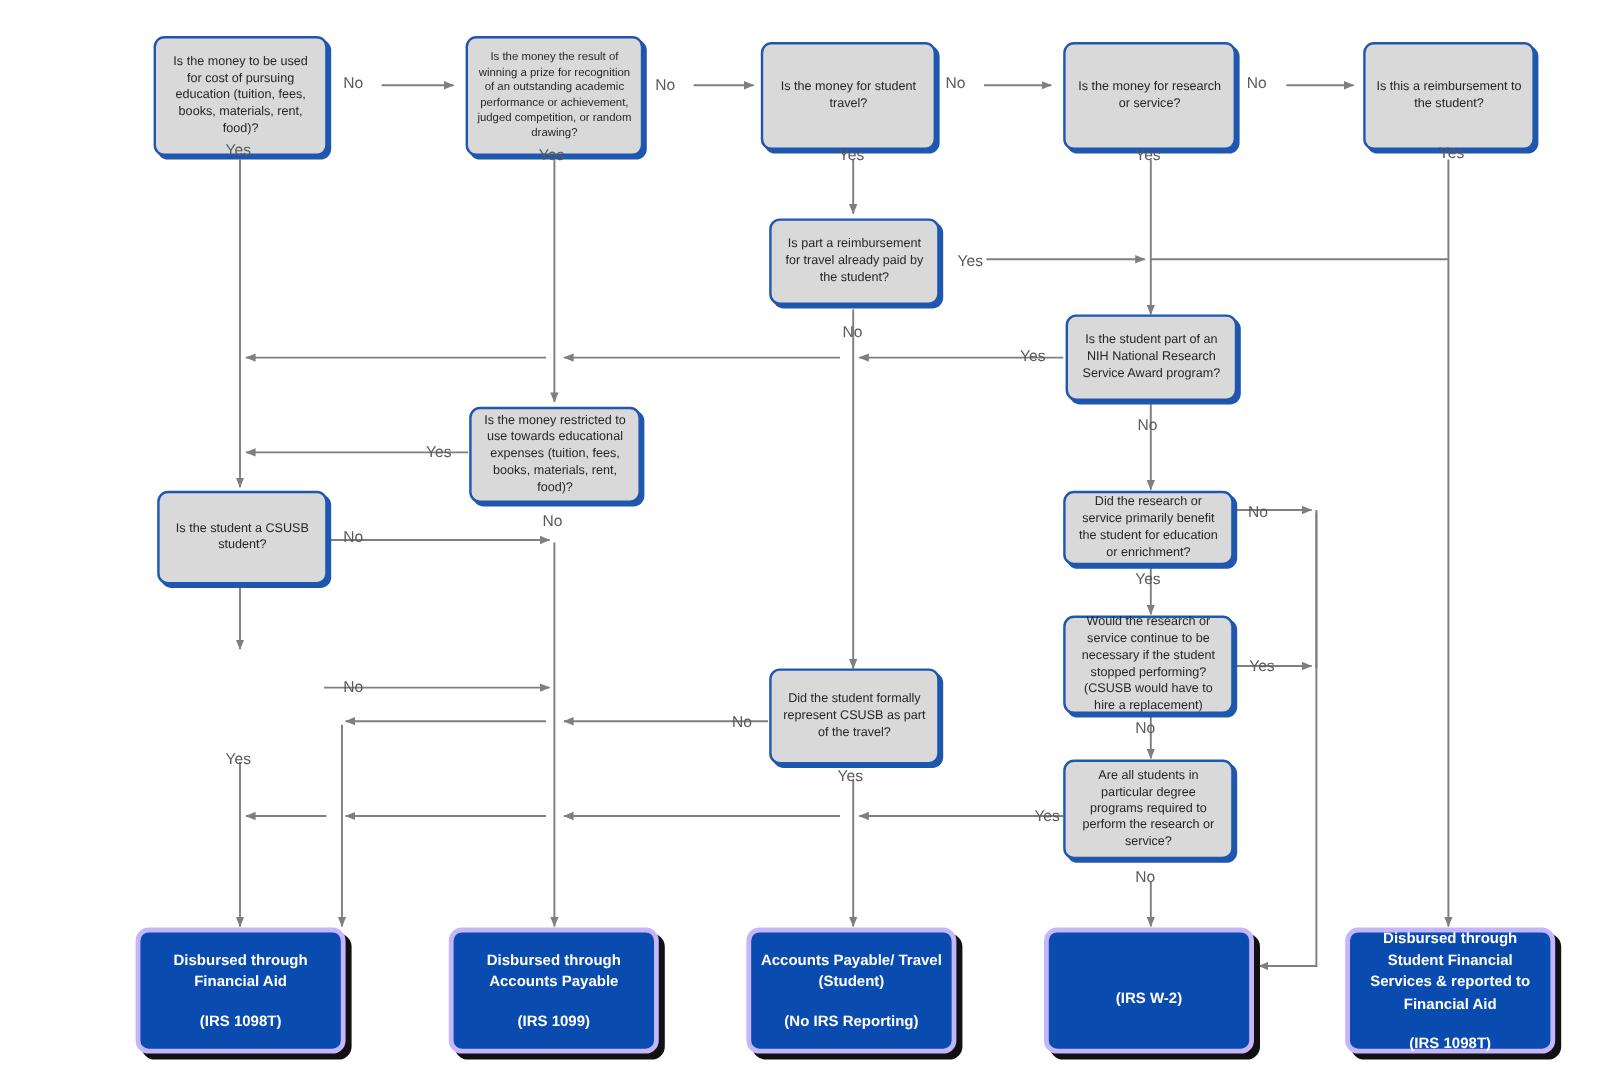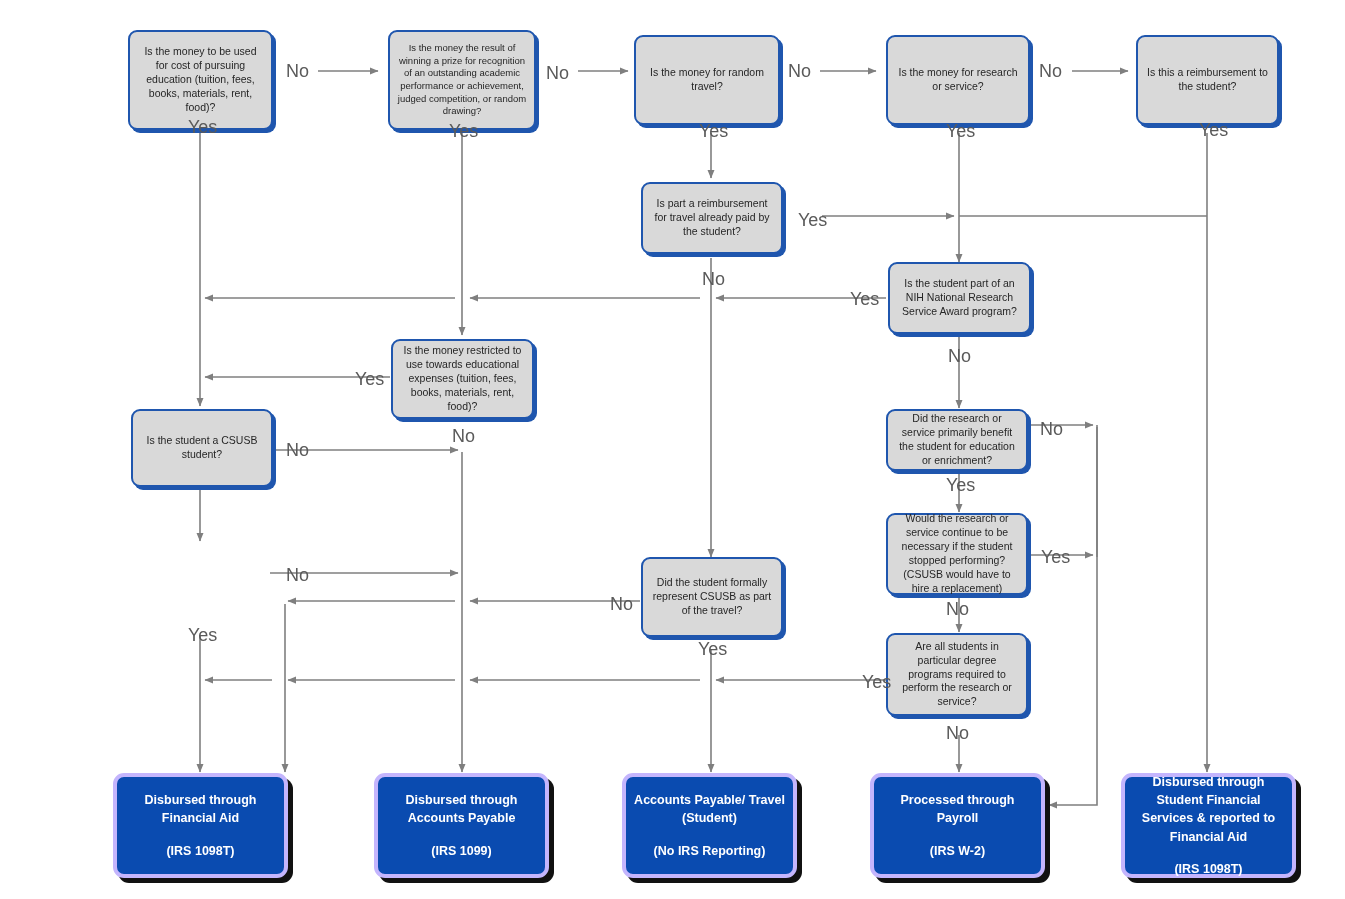--- a/index.html
+++ b/index.html
@@ -10,21 +10,21 @@
   .node{position:absolute;box-sizing:border-box;display:flex;align-items:center;
         justify-content:center;text-align:center;}
   .decision{background:#d9d9d9;border:2px solid #1F56AE;border-radius:9px;
             color:#262626;font-size:10.5px;line-height:1.32;padding:20px 7px;
             box-shadow:3px 3px 0 0 #1F56AE;}
   .terminal{background:#0A4BB0;border:4px solid #c4b5fd;border-radius:11px;
             color:#ffffff;font-size:12.5px;font-weight:bold;line-height:1.45;
             padding:6px 8px;box-shadow:5px 5px 0 0 #111111;
             flex-direction:column;}
   .terminal .irs{margin-top:14px;}
-  .elabel{position:absolute;color:#5a5a5a;font-size:18px;line-height:1;
+  .elabel{position:absolute;color:#5a5a5a;font-size:13px;line-height:1;
           white-space:nowrap;font-family:"Liberation Sans",sans-serif;}
 </style>
 </head>
 <body>
 
 <div id="stage">
 
   <svg class="edges" viewBox="0 0 1345 899">
     <defs>
       <marker id="ah" markerWidth="9" markerHeight="9" refX="8" refY="4.5" orient="auto" markerUnits="userSpaceOnUse">
@@ -98,21 +98,21 @@
 
   <div class="node decision" style="left:128px;top:30px;width:145px;height:100px;">
     <span>Is the money to be used for cost of pursuing education (tuition, fees, books, materials, rent, food)?</span>
   </div>
 
   <div class="node decision" style="left:388px;top:30px;width:148px;height:100px;font-size:9.5px;">
     <span>Is the money the result of winning a prize for recognition of an outstanding academic performance or achievement, judged competition, or random drawing?</span>
   </div>
 
   <div class="node decision" style="left:634px;top:35px;width:146px;height:90px;">
-    <span>Is the money for random travel?</span>
+    <span>Is the money for student travel?</span>
   </div>
 
   <div class="node decision" style="left:886px;top:35px;width:144px;height:90px;">
     <span>Is the money for research or service?</span>
   </div>
 
   <div class="node decision" style="left:1136px;top:35px;width:143px;height:90px;">
     <span>Is this a reimbursement to the student?</span>
   </div>
 
@@ -158,21 +158,20 @@
     <span>Disbursed through Accounts Payable</span>
     <span class="irs">(IRS 1099)</span>
   </div>
 
   <div class="node terminal" style="left:622px;top:773px;width:175px;height:105px;">
     <span>Accounts Payable/ Travel (Student)</span>
     <span class="irs">(No IRS Reporting)</span>
   </div>
 
   <div class="node terminal" style="left:870px;top:773px;width:175px;height:105px;">
-    <span>Processed through Payroll</span>
     <span class="irs">(IRS W-2)</span>
   </div>
 
   <div class="node terminal" style="left:1121px;top:773px;width:175px;height:105px;">
     <span>Disbursed through Student Financial Services &amp; reported to Financial Aid</span>
     <span class="irs">(IRS 1098T)</span>
   </div>
 
   <div id="edge-labels">
       <div class="elabel" style="left: 286px; top: 62px;">No</div>

